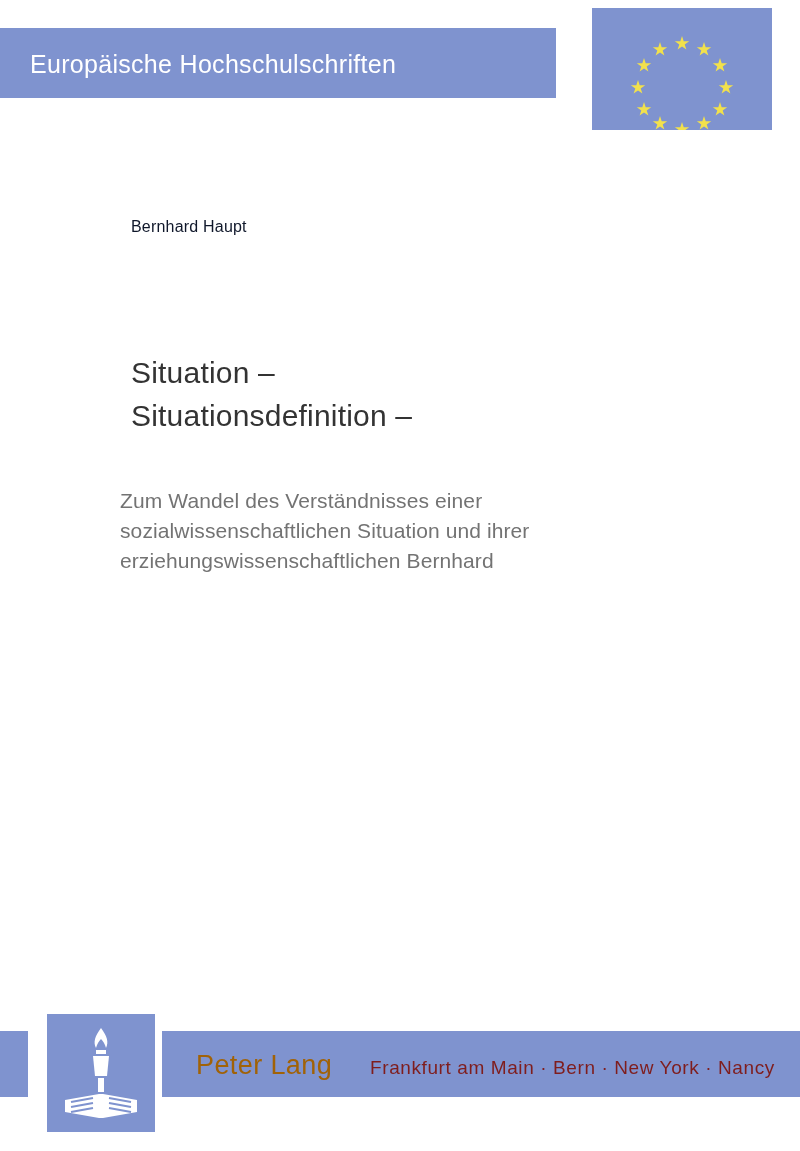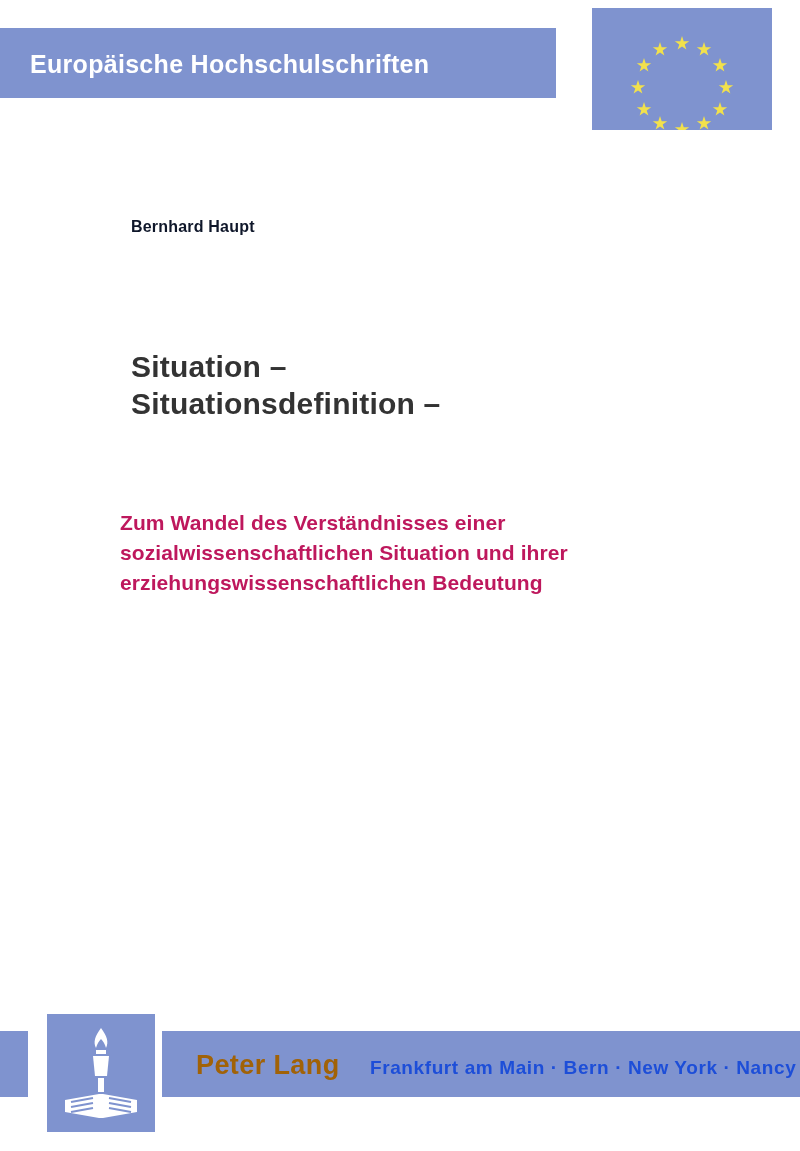--- a/index.html
+++ b/index.html
@@ -9,21 +9,20 @@
   }
   body {
     font-family: "Liberation Sans", sans-serif;
   }
   .page {
     position: relative;
     width: 800px;
     height: 1151px;
     background: #ffffff;
     overflow: hidden;
-    font-weight: bold;
   }
 
   
   .series-banner {
     position: absolute;
     left: 0;
     top: 28px;
     width: 556px;
     height: 70px;
     background: #7f93cf;
@@ -73,33 +72,33 @@
     top: 348px;
     width: 600px;
     font-size: 30px;
     line-height: 37px;
     color: #333333;
     letter-spacing: 0.2px;
   }
   .title-line {
     display: block;
     white-space: nowrap;
+    margin-top: 6px;
   }
 
   
   .subtitle {
     position: absolute;
     left: 120px;
     top: 486px;
     width: 620px;
     font-size: 21px;
     line-height: 30px;
-    color: #be185d;
+    color: #737373;
     letter-spacing: 0.1px;
-    margin-top: 22px;
   }
   .subtitle-line {
     display: block;
     white-space: nowrap;
   }
 
   
   .footer-bar {
     position: absolute;
     left: 162px;
@@ -138,21 +137,21 @@
     font-size: 27px;
     color: #a16207;
     white-space: nowrap;
     letter-spacing: 0.4px;
   }
   .publisher-cities {
     position: absolute;
     left: 370px;
     top: 1057px;
     font-size: 19px;
-    color: #1d4ed8;
+    color: #7f1d1d;
     white-space: nowrap;
     letter-spacing: 0.6px;
   }
 </style>
 </head>
 <body>
 
 <div class="page">
 
   <div class="series-banner"></div>
@@ -180,21 +179,21 @@
   <div class="author">Bernhard Haupt</div>
 
   <div class="title">
     <span class="title-line">Situation –</span>
     <span class="title-line">Situationsdefinition –</span>
   </div>
 
   <div class="subtitle">
     <span class="subtitle-line">Zum Wandel des Verständnisses einer</span>
     <span class="subtitle-line">sozialwissenschaftlichen Situation und ihrer</span>
-    <span class="subtitle-line">erziehungswissenschaftlichen Bedeutung</span>
+    <span class="subtitle-line">erziehungswissenschaftlichen Bernhard</span>
   </div>
 
   <div class="footer-square-left"></div>
   <div class="footer-bar"></div>
 
   <div class="publisher-logo">
     <svg class="logo-art" viewBox="0 0 108 118" xmlns="http://www.w3.org/2000/svg">
       <g fill="#ffffff">
         <path d="M54 14 C48 22, 46 28, 49 34 C50 30, 52 27, 54 25 C56 27, 58 30, 59 34 C62 28, 60 22, 54 14 Z"></path>
         <rect x="49" y="36" width="10" height="4"></rect>

